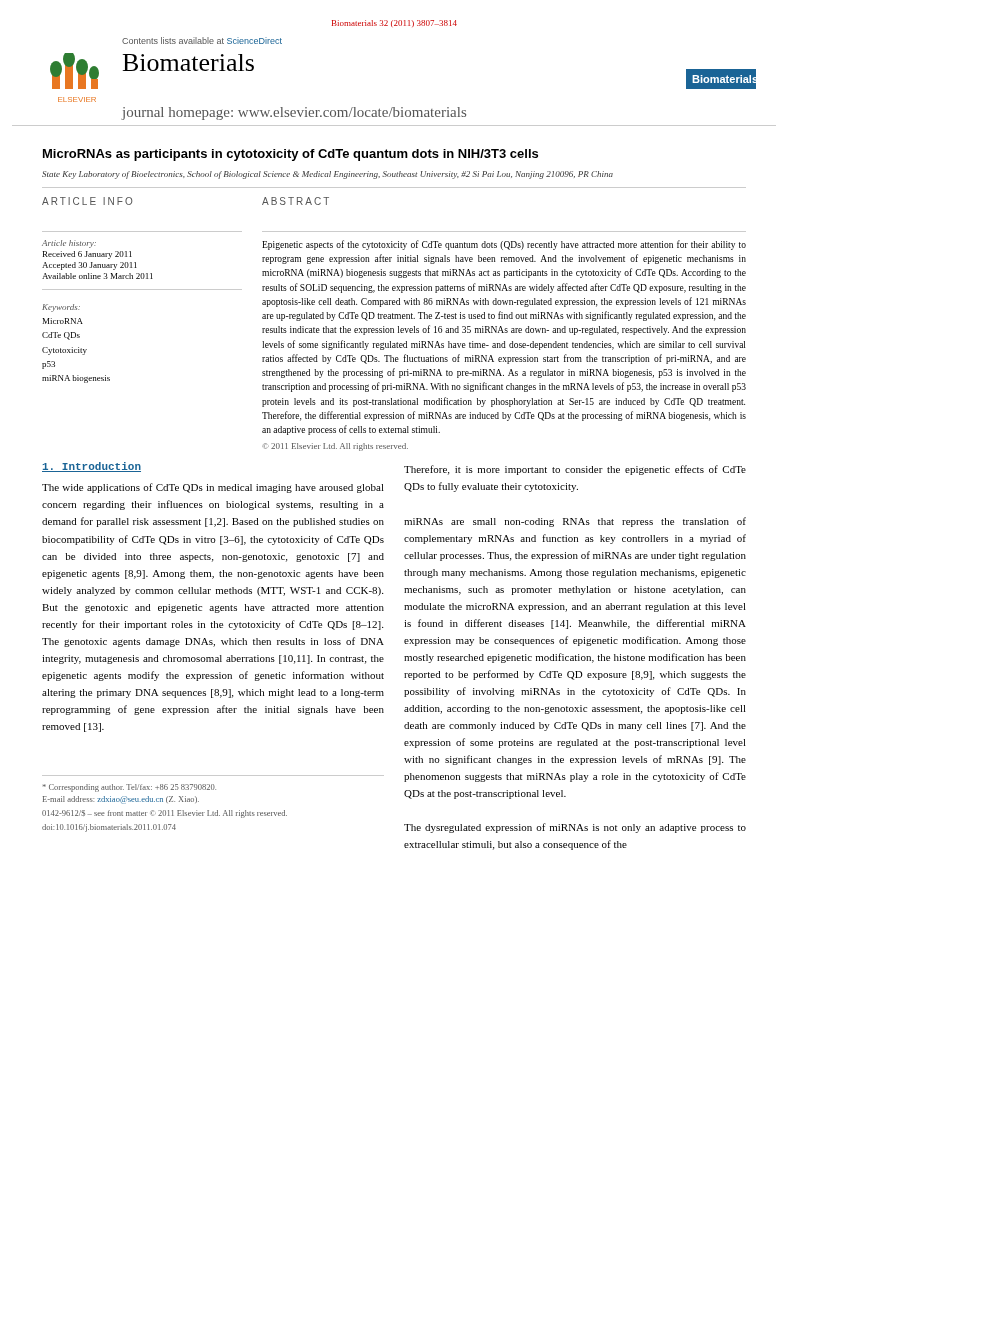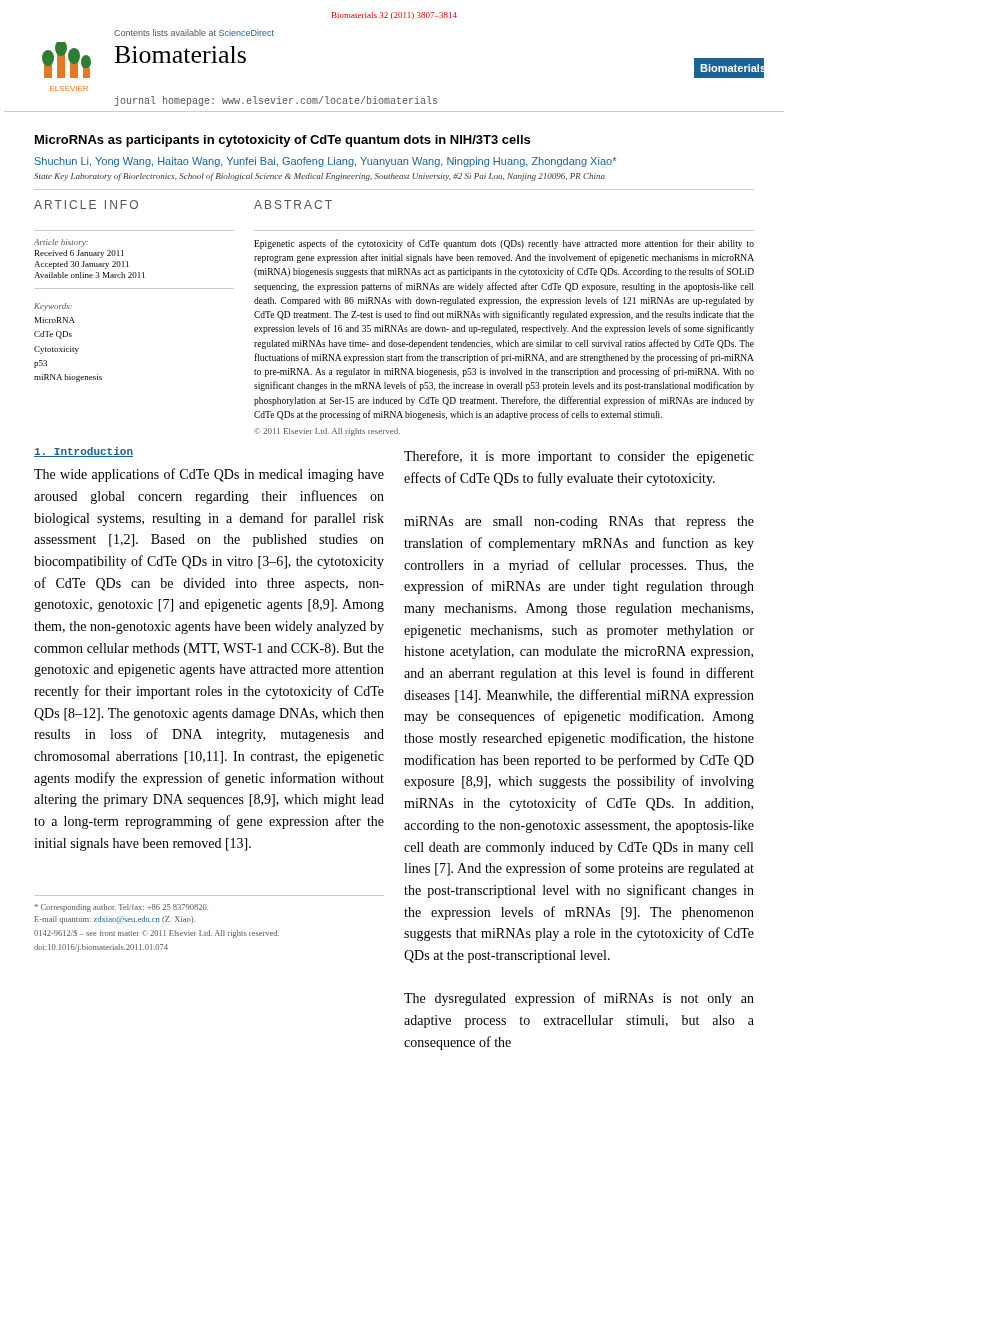--- a/index.html
+++ b/index.html
@@ -9,21 +9,21 @@
       font-size: 10px;
       color: #000;
       width: 992px;
       min-height: 1323px;
     }
 
     .page-wrapper {
       width: 788px;
       min-height: 1323px;
       background: #fff;
-      padding: 4px;
+      padding: 12px;
       border-radius: 27px;
     }
 
     
     .journal-header {
       background: #fff;
       padding: 6px 20px 0 20px;
       border-bottom: 1px solid #ccc;
     }
 
@@ -73,23 +73,23 @@
 
     .journal-title-main {
       font-size: 26px;
       font-family: 'Times New Roman', Times, serif;
       color: #000;
       margin: 2px 0;
       font-weight: normal;
     }
 
     .journal-homepage {
-      font-size: 10px;
-      color: #555;
-      font-family: Liberation Mono, monospace;
+      font-size: 15px;
+      color: #555;
+      font-family: Liberation Serif, serif;
       margin-top: 26px;
     }
 
     .journal-logo-right {
       width: 90px;
       display: flex;
       justify-content: flex-end;
       align-items: flex-start;
     }
 
@@ -153,26 +153,26 @@
     .left-column {
       width: 200px;
       flex-shrink: 0;
     }
 
     .right-column {
       flex: 1;
     }
 
     .section-label {
-      font-size: 12px;
+      font-size: 10px;
       font-family: Arial, sans-serif;
       letter-spacing: 2px;
       color: #555;
       text-transform: uppercase;
-      margin-bottom: 18px;
+      margin-bottom: 24px;
     }
 
     .article-info-block {
       margin-bottom: 8px;
     }
 
     .info-item {
       font-size: 9px;
       font-style: italic;
       color: #555;
@@ -232,21 +232,21 @@
     .section-heading {
       font-size: 11px;
       font-family: Liberation Mono, monospace;
       font-weight: bold;
       color: #1a6496;
       text-decoration: underline;
       margin-bottom: 6px;
     }
 
     .body-text {
-      font-size: 14px;
+      font-size: 11px;
       color: #000;
       line-height: 1.55;
       text-align: justify;
       margin-bottom: 14px;
     }
 
     .footnote {
       font-size: 8.5px;
       color: #555;
       margin-bottom: 2px;
@@ -299,21 +299,20 @@
           <span class="biomaterials-badge-title">Biomaterials</span>
         </div>
       </div>
     </div>
   </div>
 
   <div class="article-content">
 
     <div class="article-title">MicroRNAs as participants in cytotoxicity of CdTe quantum dots in NIH/3T3 cells</div>
 
-    <div class="article-authors">Shuchun Li, Yong Wang, Haitao Wang, Yunfei Bai, Gaofeng Liang, Yuanyuan Wang, Ningping Huang, Zhongdang Xiao*</div>
 
     <div class="article-affiliation">State Key Laboratory of Bioelectronics, School of Biological Science &amp; Medical Engineering, Southeast University, #2 Si Pai Lou, Nanjing 210096, PR China</div>
 
     <hr class="divider">
 
     <div class="two-column">
 
       <div class="left-column">
         <div class="section-label">article info</div>
         <hr class="divider">
@@ -348,21 +347,21 @@
     <div class="body-content">
 
       <div class="body-left">
         <div class="section-heading">1. Introduction</div>
         <div class="body-text">The wide applications of CdTe QDs in medical imaging have aroused global concern regarding their influences on biological systems, resulting in a demand for parallel risk assessment [1,2]. Based on the published studies on biocompatibility of CdTe QDs in vitro [3–6], the cytotoxicity of CdTe QDs can be divided into three aspects, non-genotoxic, genotoxic [7] and epigenetic agents [8,9]. Among them, the non-genotoxic agents have been widely analyzed by common cellular methods (MTT, WST-1 and CCK-8). But the genotoxic and epigenetic agents have attracted more attention recently for their important roles in the cytotoxicity of CdTe QDs [8–12]. The genotoxic agents damage DNAs, which then results in loss of DNA integrity, mutagenesis and chromosomal aberrations [10,11]. In contrast, the epigenetic agents modify the expression of genetic information without altering the primary DNA sequences [8,9], which might lead to a long-term reprogramming of gene expression after the initial signals have been removed [13].</div>
 
         <div style="margin-top: 40px;">
           <hr class="divider">
           <div class="footnote">* Corresponding author. Tel/fax: +86 25 83790820.</div>
           <div class="footnote">
-            <span>E-mail quantum:</span>
+            <span>E-mail address:</span>
             <span style="color:#1a6496;">zdxiao@seu.edu.cn</span>
             <span>(Z. Xiao).</span>
           </div>
           <div class="doi-line">0142-9612/$ – see front matter © 2011 Elsevier Ltd. All rights reserved.</div>
           <div class="doi-line">doi:10.1016/j.biomaterials.2011.01.074</div>
         </div>
       </div>
 
       <div class="body-right">
         <div class="body-text">

